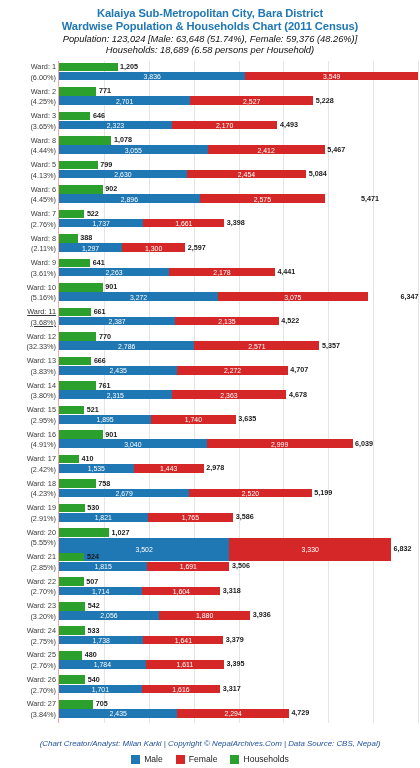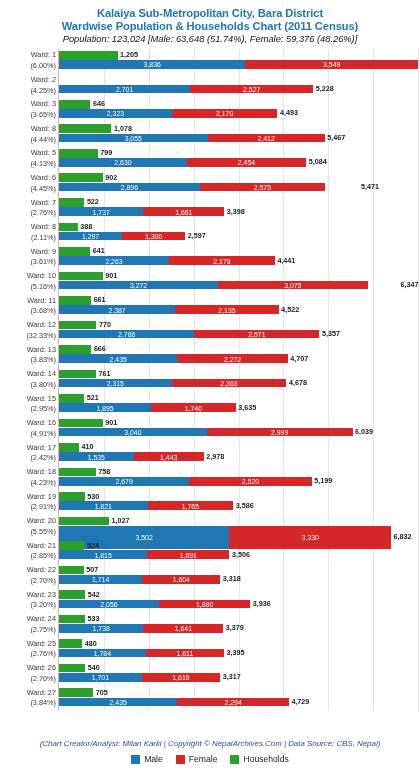--- a/index.html
+++ b/index.html
@@ -112,20 +112,21 @@
 </style>
 </head>
 <body>
 
 <div id="chart-root">
 
   <div class="titles">
     <div class="title-line">Kalaiya Sub-Metropolitan City, Bara District</div>
     <div class="title-line">Wardwise Population &amp; Households Chart (2011 Census)</div>
     <div class="subtitle-line">Population: 123,024 [Male: 63,648 (51.74%), Female: 59,376 (48.26%)]</div>
+    <div class="subtitle-line">Households: 18,689 (6.58 persons per Household)</div>
   </div>
 
   <div class="plot">
     <div class="gridlines" id="gridlines">
         <div class="gridline" style="left: 12.5%;"></div>
         <div class="gridline" style="left: 25%;"></div>
         <div class="gridline" style="left: 37.5%;"></div>
         <div class="gridline" style="left: 50%;"></div>
         <div class="gridline" style="left: 62.5%;"></div>
         <div class="gridline" style="left: 75%;"></div>
@@ -150,20 +151,24 @@
               <span class="inbar-label">3,549</span>
             </div>
             <div class="outer-label" style="left: 100%;">7,385</div>
           </div>
         </div>
         <div class="ward-row" style="top: 3.7037%; height: 3.7037%;">
           <div class="ward-label" style="top: 1px;">
             <div>Ward: 2</div>
             <div>(4.25%)</div>
           </div>
+          <div class="bar-track" style="top: 1.5px; height: 8.6px;">
+            <div class="bar bar-hh" style="width: 10.4401%; background: rgb(44, 160, 44);"></div>
+            <div class="outer-label" style="left: 10.4401%;">771</div>
+          </div>
           <div class="bar-track" style="top: 10.7px; height: 8.6px;">
             <div class="bar bar-male" style="width: 36.5741%; background: rgb(31, 119, 180);">
               <span class="inbar-label">2,701</span>
             </div>
             <div class="bar bar-female" style="left: 36.5741%; width: 34.218%; background: rgb(214, 39, 40);">
               <span class="inbar-label">2,527</span>
             </div>
             <div class="outer-label" style="left: 70.7921%;">5,228</div>
           </div>
         </div>
@@ -313,21 +318,21 @@
             <div class="bar bar-male" style="width: 44.306%; background: rgb(31, 119, 180);">
               <span class="inbar-label">3,272</span>
             </div>
             <div class="bar bar-female" style="left: 44.306%; width: 41.6385%; background: rgb(214, 39, 40);">
               <span class="inbar-label">3,075</span>
             </div>
             <div class="outer-label" style="left: 85.9445%; padding-left: 33px;">6,347</div>
           </div>
         </div>
         <div class="ward-row" style="top: 37.037%; height: 3.7037%;">
-          <div class="ward-label" style="top: 1px;">
+          <div class="ward-label" style="top: 1px; text-decoration: underline;">
             <div>Ward: 11</div>
             <div>(3.68%)</div>
           </div>
           <div class="bar-track" style="top: 1.5px; height: 8.6px;">
             <div class="bar bar-hh" style="width: 8.95058%; background: rgb(44, 160, 44);"></div>
             <div class="outer-label" style="left: 8.95058%;">661</div>
           </div>
           <div class="bar-track" style="top: 10.7px; height: 8.6px;">
             <div class="bar bar-male" style="width: 32.3223%; background: rgb(31, 119, 180);">
               <span class="inbar-label">2,387</span>

